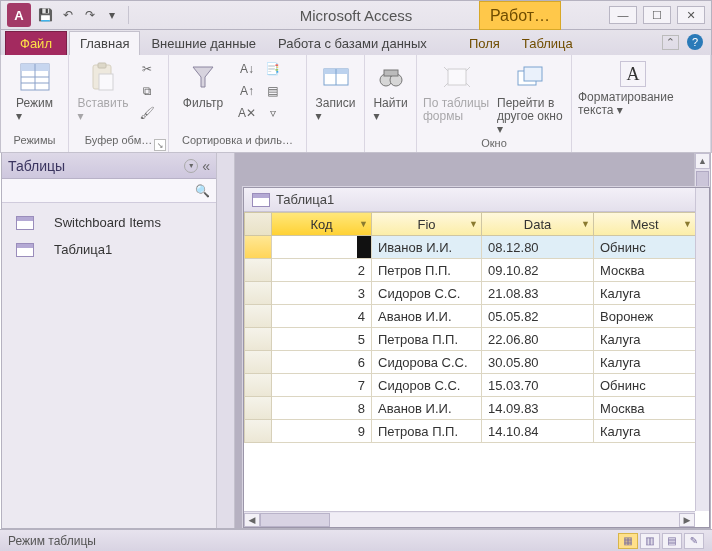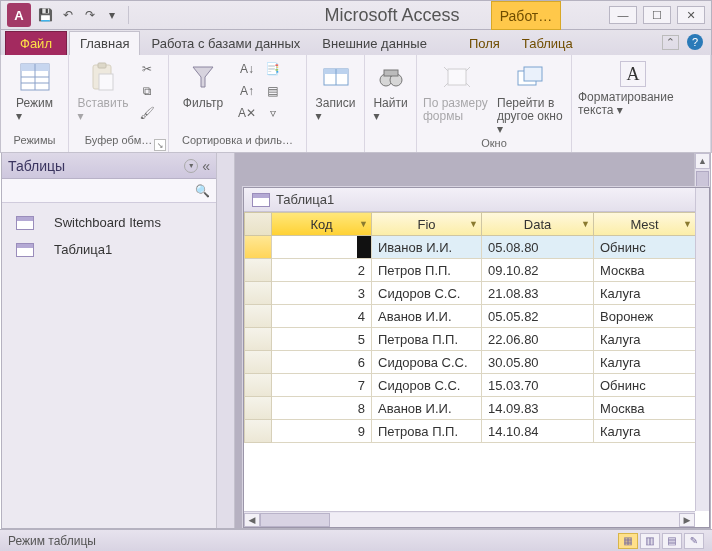--- a/index.html
+++ b/index.html
@@ -4,22 +4,22 @@
 <style>
   * { box-sizing: border-box; margin: 0; padding: 0; font-family: "Segoe UI", Tahoma, sans-serif; }
   body { background: #fff; width: 712px; height: 551px; overflow: hidden; font-size: 13px; color: #333; }
 
   
   .titlebar { height: 30px; background: linear-gradient(#ece9f0,#e6e3eb); border: 1px solid #b5b2c0; display: flex; align-items: center; position: relative; }
   .app-icon { width: 24px; height: 24px; background: #a33a67; border-radius: 3px; margin: 0 6px; display:flex; align-items:center; justify-content:center; color:#fff; font-weight:bold; font-size:13px;}
   .qat { display:flex; align-items:center; gap:4px; }
   .qat .qbtn { width: 18px; height:18px; display:flex; align-items:center; justify-content:center; color:#555; font-size:12px; }
   .qat .sep { width:1px; height:18px; background:#c7c4d0; margin:0 3px;}
-  .title-text { position:absolute; left:50%; transform:translateX(-50%); font-size:18px; color:#555;margin-left:36px; }
-  .contextual-tab { position:absolute; right:150px; top:0; height:29px; width:70px; background:#ffc84a; border:1px solid #d8a827; display:flex; align-items:center; justify-content:center; color:#704d00; font-size:14px;text-align:right;}
+  .title-text { position:absolute; left:50%; transform:translateX(-50%); font-size:15px; color:#555; }
+  .contextual-tab { position:absolute; right:150px; top:0; height:29px; width:82px; background:#ffc84a; border:1px solid #d8a827; display:flex; align-items:center; justify-content:center; color:#704d00; font-size:16px;text-align:right;}
   .winbtns { position:absolute; right:6px; display:flex; gap:6px; }
   .winbtns .wbtn { width:28px; height:18px; border:1px solid #b9b6c4; background:#f5f3f8; display:flex; align-items:center; justify-content:center; font-size:11px; color:#555;}
 
   
   .ribtabs { height: 25px; background:linear-gradient(#e6e3eb,#ddd9e5); border-left:1px solid #b5b2c0; border-right:1px solid #b5b2c0; display:flex; align-items:flex-end; padding-left:4px; position:relative;}
   .file-tab { background:#a32a5f; color:#fde047; padding:4px 14px; font-size:13px; border:1px solid #7a1f47; border-bottom:none; margin-right:2px;}
   .rtab { padding:4px 10px; font-size:13px; color:#444; border:1px solid transparent; border-bottom:none;}
   .rtab.active { background:#f6f4f9; border-color:#c4c1cd; }
   .rtab.ctx { color:#704d00; }
   .ribhelp { position:absolute; right:8px; top:4px; display:flex; gap:8px; align-items:center; color:#666;}
@@ -115,22 +115,22 @@
   <div class="winbtns">
     <div class="wbtn">—</div>
     <div class="wbtn">☐</div>
     <div class="wbtn">✕</div>
   </div>
 </div>
 
 <div class="ribtabs">
   <div class="file-tab"><span>Файл</span></div>
   <div class="rtab active"><span>Главная</span></div>
+  <div class="rtab"><span>Внешние данные</span></div>
   <div class="rtab"><span>Работа с базами данных</span></div>
-  <div class="rtab"><span>Внешние данные</span></div>
   <div style="width:20px"></div>
   <div class="rtab ctx"><span>Поля</span></div>
   <div class="rtab ctx"><span>Таблица</span></div>
   <div class="ribhelp">
     <span style="font-size:11px;border:1px solid #bbb;padding:0 3px;">⌃</span>
     <span class="help-icon">?</span>
   </div>
 </div>
 
 <div class="ribbon">
@@ -232,21 +232,21 @@
 
   <div class="rgroup" style="width:155px">
     <div class="rgroup-body">
       <div class="bigbtn narrow dis">
         <div class="ic">
           <svg width="30" height="24">
               <rect x="6" y="4" width="18" height="16" fill="#fff" stroke="#aaa"></rect>
               <path d="M2 2 L6 6 M28 2 L24 6 M2 22 L6 18 M28 22 L24 18" stroke="#aaa"></path>
             </svg>
         </div>
-        <div class="lbl">По размеру формы</div>
+        <div class="lbl">По таблицы формы</div>
       </div>
       <div class="bigbtn narrow">
         <div class="ic">
           <svg width="30" height="24">
               <rect x="2" y="6" width="18" height="14" fill="#fff" stroke="#7aa2cf"></rect>
               <rect x="8" y="2" width="18" height="14" fill="#eaf1fb" stroke="#7aa2cf"></rect>
             </svg>
         </div>
         <div class="lbl"><span>Перейти в другое окно</span> ▾</div>
       </div>
@@ -328,21 +328,21 @@
         </div>
         <div id="rows-container">
             <div class="drow sel">
               <div class="rowsel"></div>
               <div class="cell idc w-id">
                 <span>
                   <span class="cursor">1</span>
                 </span>
               </div>
               <div class="cell w-fio">Иванов И.И.</div>
-              <div class="cell w-data">05.08.80</div>
+              <div class="cell w-data">08.12.80</div>
               <div class="cell w-mest">Обнинс</div>
             </div>
             <div class="drow">
               <div class="rowsel"></div>
               <div class="cell idc w-id">2</div>
               <div class="cell w-fio">Петров П.П.</div>
               <div class="cell w-data">09.10.82</div>
               <div class="cell w-mest">Москва</div>
             </div>
             <div class="drow">

